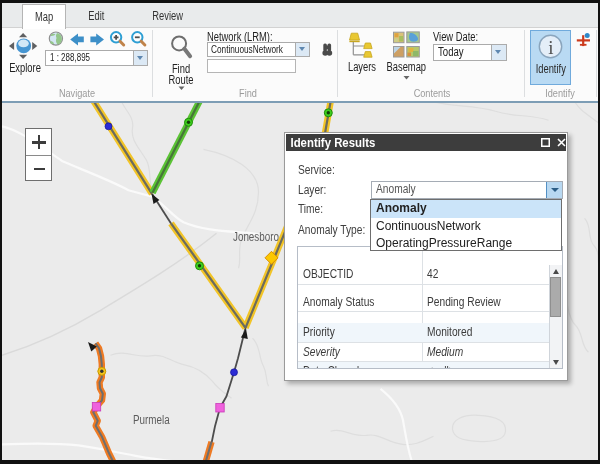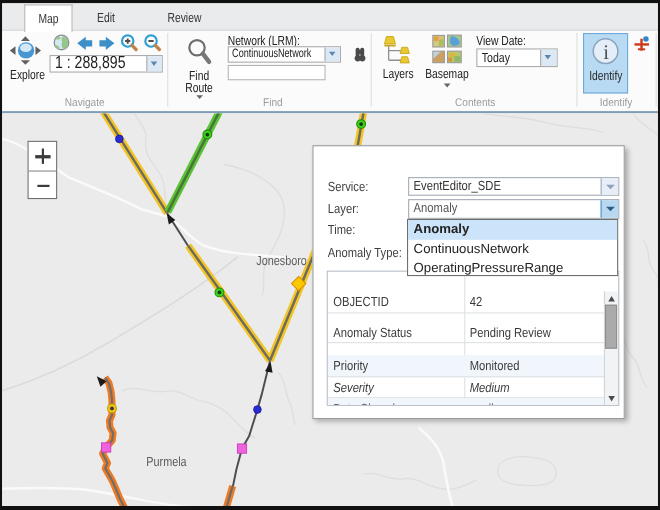--- a/index.html
+++ b/index.html
@@ -30,21 +30,21 @@
 #ddlist .it{height:17.4px;line-height:17.4px;padding-left:5px;white-space:nowrap;}
 #ptable{position:absolute;left:11.5px;top:112.5px;width:266px;height:123.5px;border:1px solid #b6bdc7;background:#fff;font-size:12px;color:#3b3b3b;overflow:hidden;}
 #thead{position:absolute;left:0;top:0;width:100%;height:18.5px;background:#e2edf8;border-bottom:1px solid #bac7d4;font-weight:bold;color:#333;}
 .trow{position:absolute;left:0;width:251px;height:19.3px;line-height:19.3px;border-bottom:1px solid #dde1e5;}
 .c1{position:absolute;left:5.5px;top:0;white-space:nowrap;transform:scaleX(.85);transform-origin:0 50%;}
 .c2{position:absolute;left:129px;top:0;white-space:nowrap;transform:scaleX(.85);transform-origin:0 50%;}
 #colv{position:absolute;left:124px;top:0;width:1px;height:100%;background:#dde1e5;}
 #sbar{position:absolute;right:0;top:18.5px;width:13px;height:104px;background:#f2f3f5;border-left:1px solid #cfd4da;}
 #sthumb{position:absolute;left:0.5px;top:11.5px;width:11px;height:40px;background:#ababab;border:1px solid #8f8f8f;}
 .tri{position:absolute;width:0;height:0;}
-.rcombo{position:absolute;background:#fff;border:1px solid #ababab;font-size:16px;color:#222;white-space:nowrap;overflow:hidden;}
+.rcombo{position:absolute;background:#fff;border:1px solid #ababab;font-size:10px;color:#222;white-space:nowrap;overflow:hidden;}
 .rbtn{position:absolute;right:0;top:0;height:100%;background:#dce9f5;border-left:1px solid #ababab;}
 .rarr{position:absolute;left:3px;top:50%;margin-top:-2px;width:0;height:0;border-left:3.5px solid transparent;border-right:3.5px solid transparent;border-top:4px solid #5e87b0;}
 .cap{position:absolute;font-size:12px;color:#222;text-align:center;white-space:nowrap;transform:scaleX(.78);}
 .capl{transform-origin:0 50%;}
 .ct{display:inline-block;transform:scaleX(.8);transform-origin:0 50%;white-space:nowrap;}
 #idbtn{position:absolute;left:528px;top:27px;width:41.5px;height:54.5px;background:#b9daf3;border:1px solid #70aadc;}
 </style></head>
 <body>
 <div id="win">
   <div id="tabbar"></div>
@@ -209,29 +209,35 @@
     </svg>
     <div class="maplabel" style="left:231.5px;top:127.8px;">Jonesboro</div>
     <div class="maplabel" style="left:131px;top:310.3px;">Purmela</div>
     <div id="zoombtns">
       <div class="mid"></div>
       <div class="bar" style="left:6px;top:12px;width:14px;height:2.5px;"></div>
       <div class="bar" style="left:11.8px;top:6px;width:2.5px;height:14px;"></div>
       <div class="bar" style="left:7.5px;top:38.5px;width:11px;height:2.5px;"></div>
     </div>
     <div id="popup">
+      <div id="ptitle">
+          <svg style="position:absolute;left:0;top:0;" width="200" height="17">
+            <text x="0" y="0" transform="translate(4.5,12.7) scale(.95,1)" font-size="12" font-weight="bold" fill="#ffffff">Identify Results</text>
+          </svg>
+        <svg class="wicon" style="right:16px;" viewBox="0 0 9 9">
+            <rect x="0.75" y="0.75" width="7.5" height="7.5" fill="none" stroke="#fff" stroke-width="1.5"></rect>
+          </svg>
+        <svg class="wicon" style="right:0.5px;" viewBox="0 0 9 9">
+            <path d="M1,1 L8,8 M8,1 L1,8" stroke="#fff" stroke-width="1.6"></path>
+          </svg>
+      </div>
       <div class="plabel" style="top:29.5px;">Service:</div>
       <div class="plabel" style="top:49.8px;">Layer:</div>
       <div class="plabel" style="top:69px;">Time:</div>
       <div class="plabel" style="top:89.5px;">Anomaly Type:</div>
-      <div class="combo" style="top:27.5px;"><span class="ct" style="transform:scaleX(.85);">EventEditor_SDE</span>
-        <div class="cbtn">
-            <div class="carr"></div>
-          </div>
-      </div>
       <div class="combo" style="top:48px;color:#555;"><span class="ct" style="transform:scaleX(.85);">Anomaly</span>
         <div class="cbtn" style="background:#b8d8f1;border-left:1px solid #5390c4;">
             <div class="carr" style="border-top-color:#2b5d86;"></div>
           </div>
       </div>
       <div id="ddlist">
         <div class="it" style="background:#cbe4f9;font-weight:bold;">Anomaly</div>
         <div class="it">ContinuousNetwork</div>
         <div class="it">OperatingPressureRange</div>
       </div>

